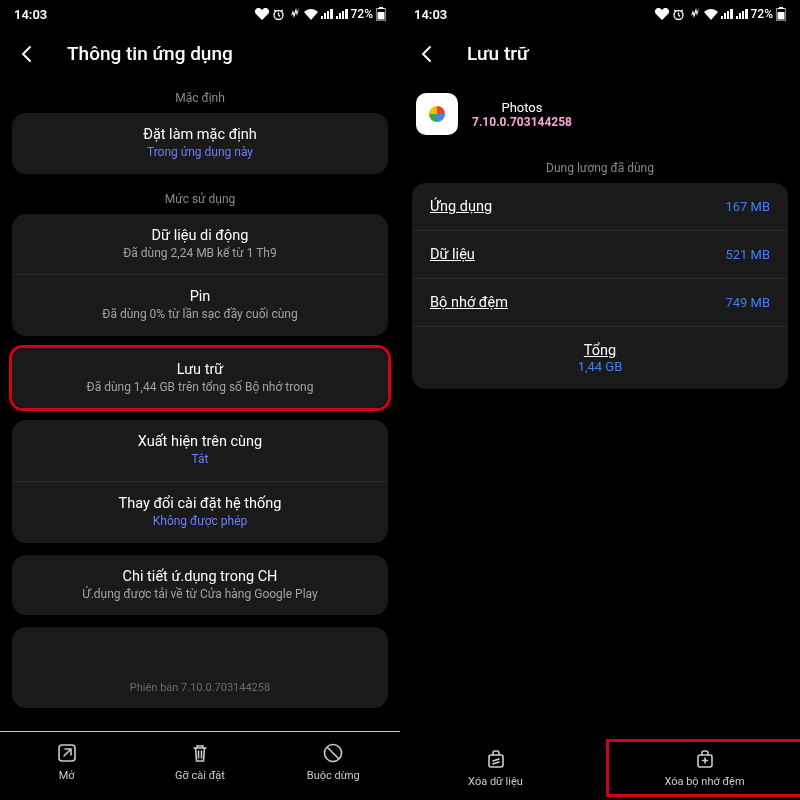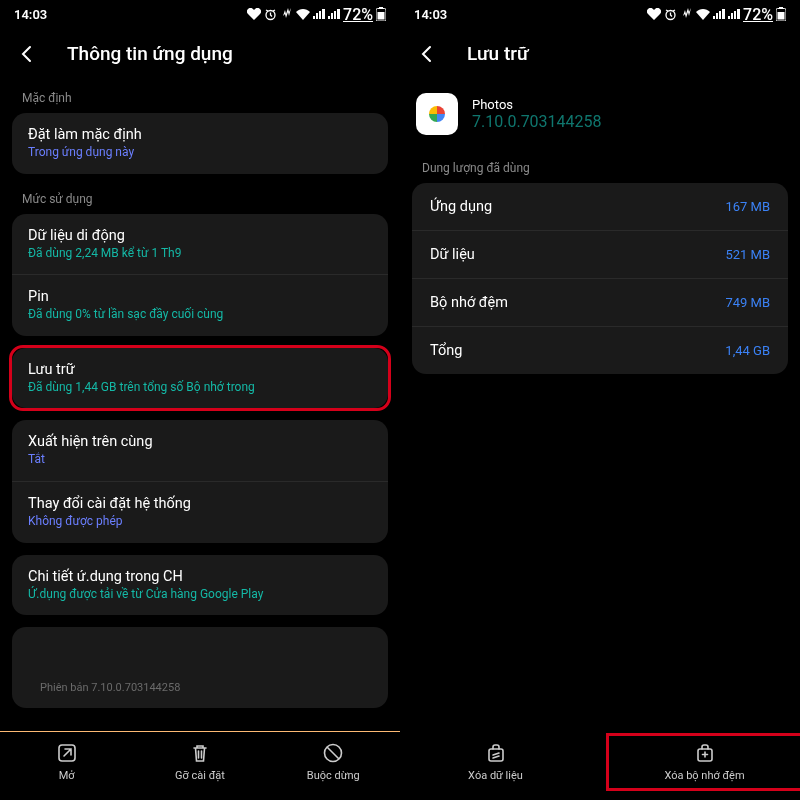--- a/index.html
+++ b/index.html
@@ -12,37 +12,37 @@
     overflow: hidden;
   }
   .phone {
     width: 400px;
     height: 800px;
     background: #000;
     color: #fff;
     position: relative;
     display: flex;
     flex-direction: column;
+    text-align: center;
   }
   .status-bar {
     height: 28px;
     display: flex;
     justify-content: space-between;
     align-items: center;
     padding: 0 14px;
     font-size: 13px;
     font-weight: 500;
   }
   .status-left { font-weight: 600; }
   .status-right {
     display: flex;
     align-items: center;
     gap: 3px;
-    font-size: 16px;
-    text-decoration: underline;
+    font-size: 12px;
   }
   .status-right svg { display: block; }
   .header {
     display: flex;
     align-items: center;
     padding: 14px 16px 20px 16px;
     gap: 29px;
   }
   .back-arrow {
     width: 22px;
@@ -77,21 +77,21 @@
   }
   .card-item:last-child { border-bottom: none; }
   .card-item.single { padding: 13px 16px; }
   .item-title {
     font-size: 14.5px;
     color: #fff;
     margin-bottom: 2px;
   }
   .item-sub {
     font-size: 12px;
-    color: #14b8a6;
+    color: #a3a3a3;
     line-height: 1.3;
   }
   .item-sub.link { color: #6b7fff; }
   .highlight {
     border: 3px solid #d4001a;
     border-radius: 14px;
     margin: -3px -3px 9px -3px;
   }
   .highlight .card { margin: 0; }
   .version-text {
@@ -128,36 +128,36 @@
   .app-icon {
     width: 42px;
     height: 42px;
     background: #fff;
     border-radius: 10px;
     display: flex;
     align-items: center;
     justify-content: center;
   }
   .app-meta .app-name { font-size: 13px; }
-  .app-meta .app-ver { font-size: 16px; color: #0f766e; }
+  .app-meta .app-ver { font-size: 12px; color: #f9a8d4; font-weight: bold; }
   .storage-row {
     display: flex;
     justify-content: space-between;
     align-items: center;
     padding: 15px 18px;
     border-bottom: 1px solid #2a2a2a;
   }
-  .storage-row:last-child { border-bottom: none; }
-  .storage-label { font-size: 14.5px; }
+  .storage-row:last-child { border-bottom: none; flex-direction: column; }
+  .storage-label { font-size: 14.5px; text-decoration: underline; }
   .storage-value { font-size: 13px; color: #3b82f6; }
   .bottom-nav-2 {
     display: flex;
     justify-content: space-around;
     align-items: flex-end;
-    padding: 10px 10px 18px 10px;
+    padding: 10px 10px 12px 10px;
     gap: 38px;
   }
   .nav-btn-2 {
     display: flex;
     flex-direction: column;
     align-items: center;
     gap: 5px;
     flex: 1;
     position: relative;
   }

